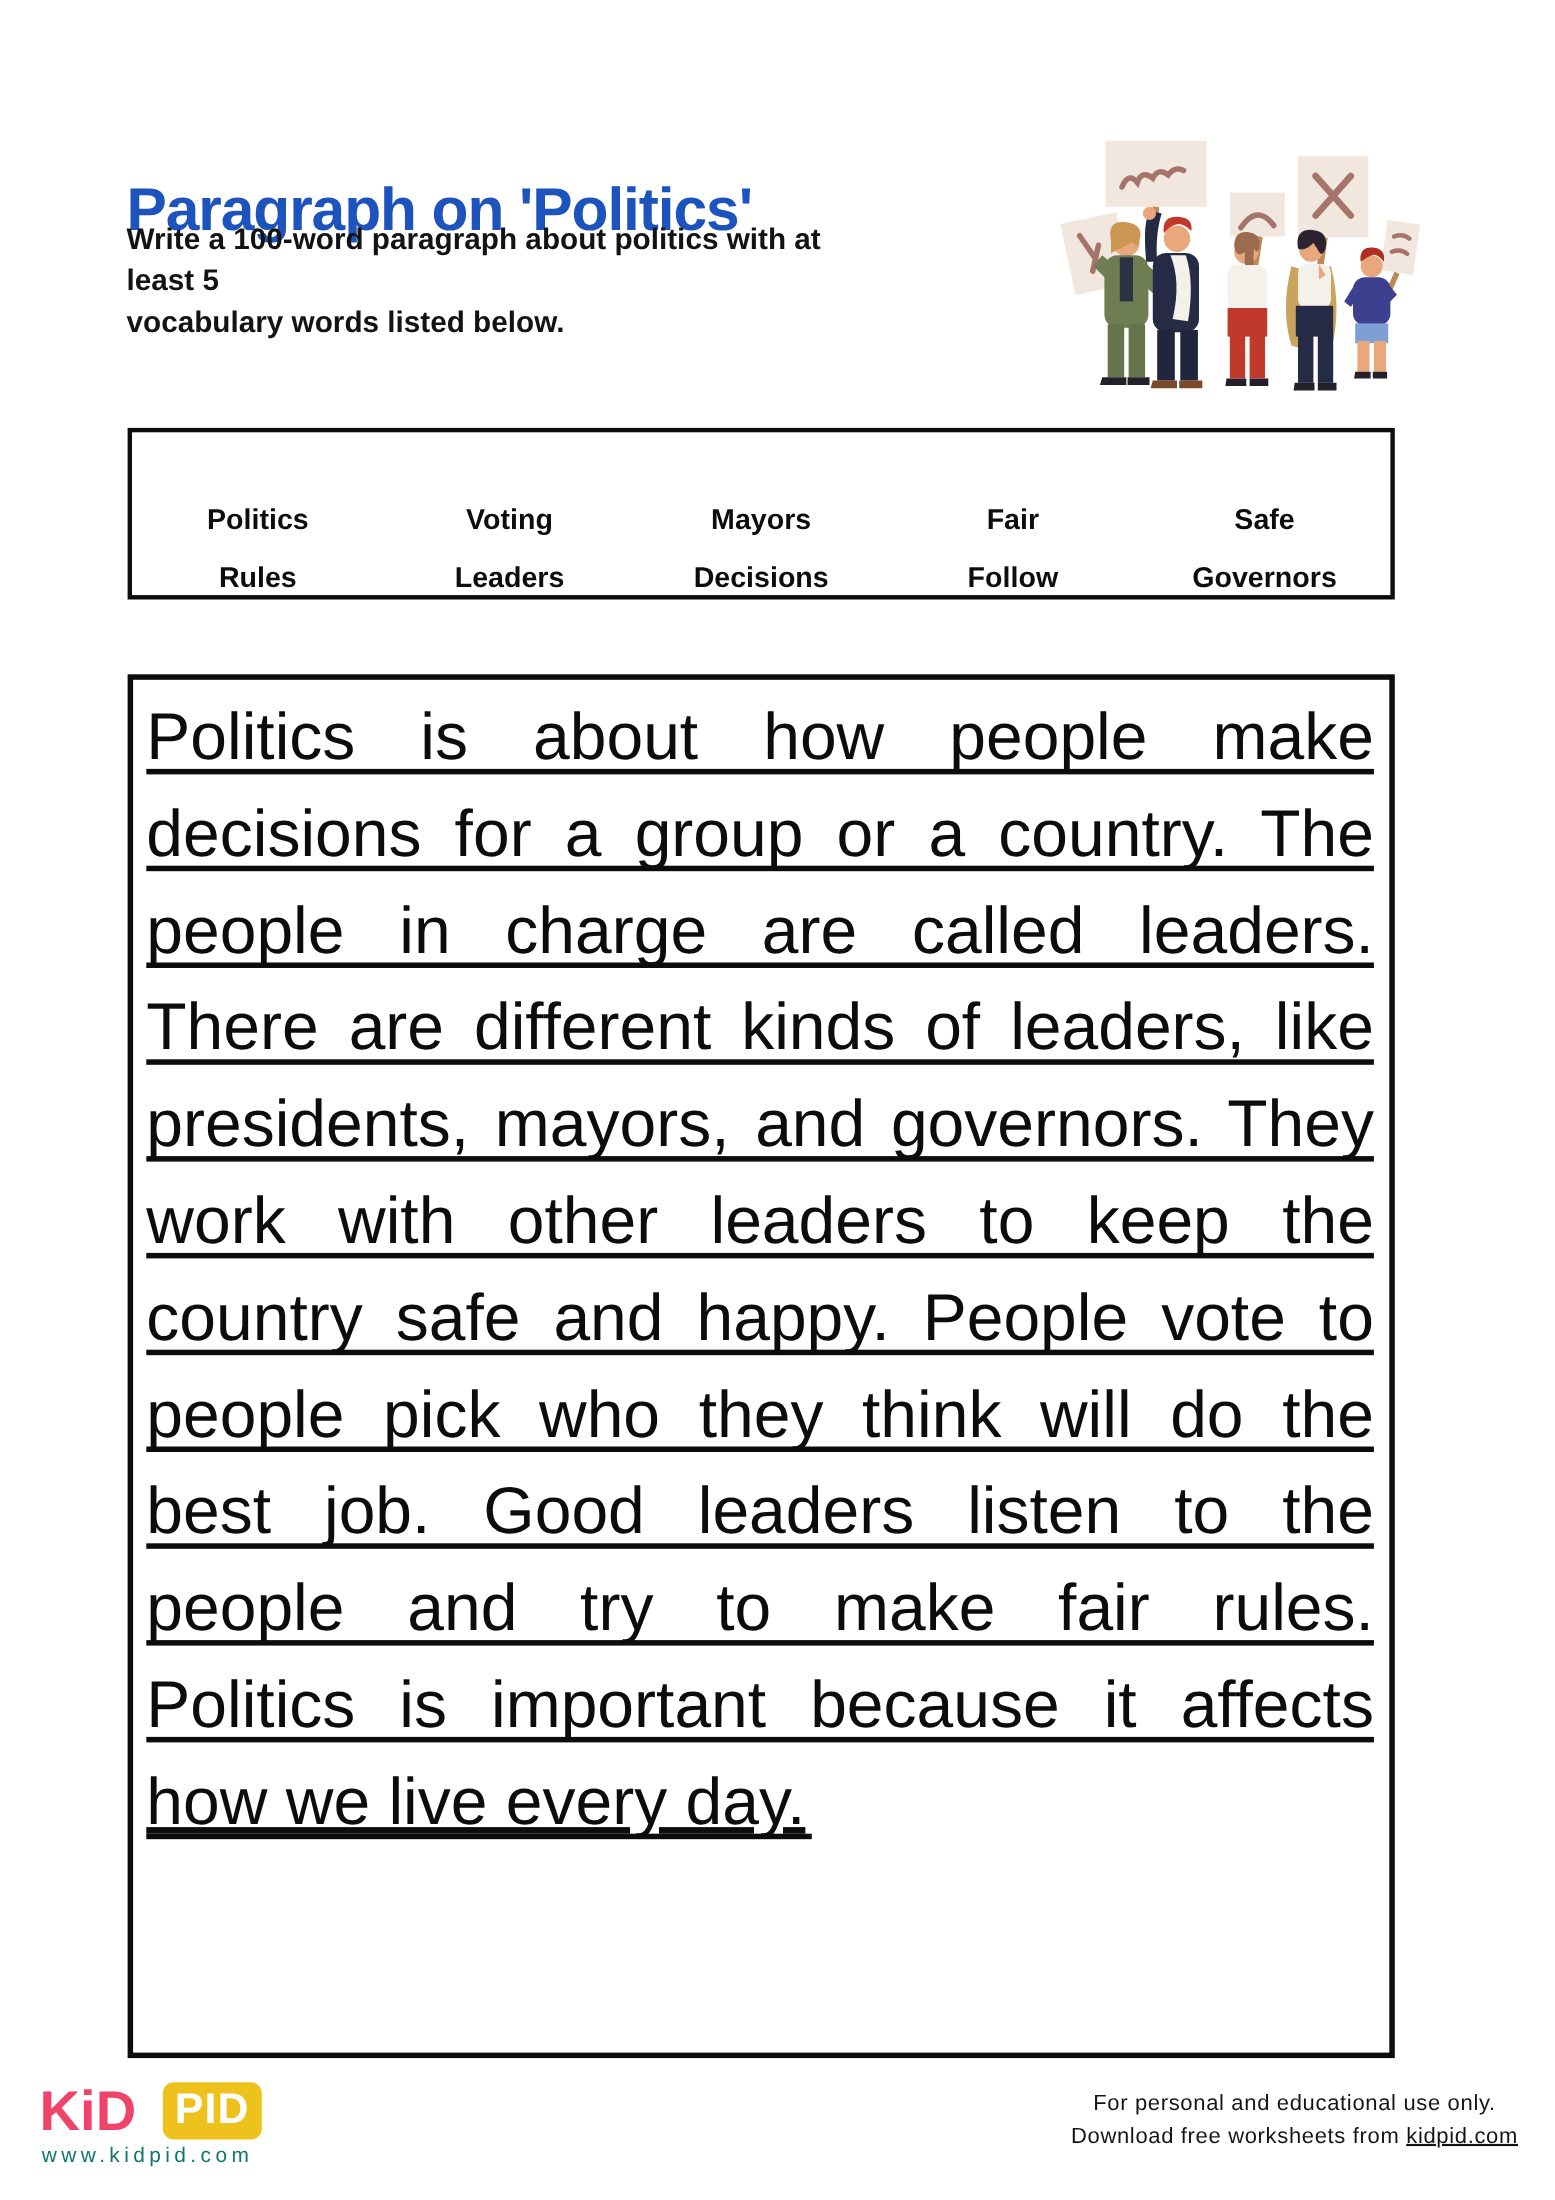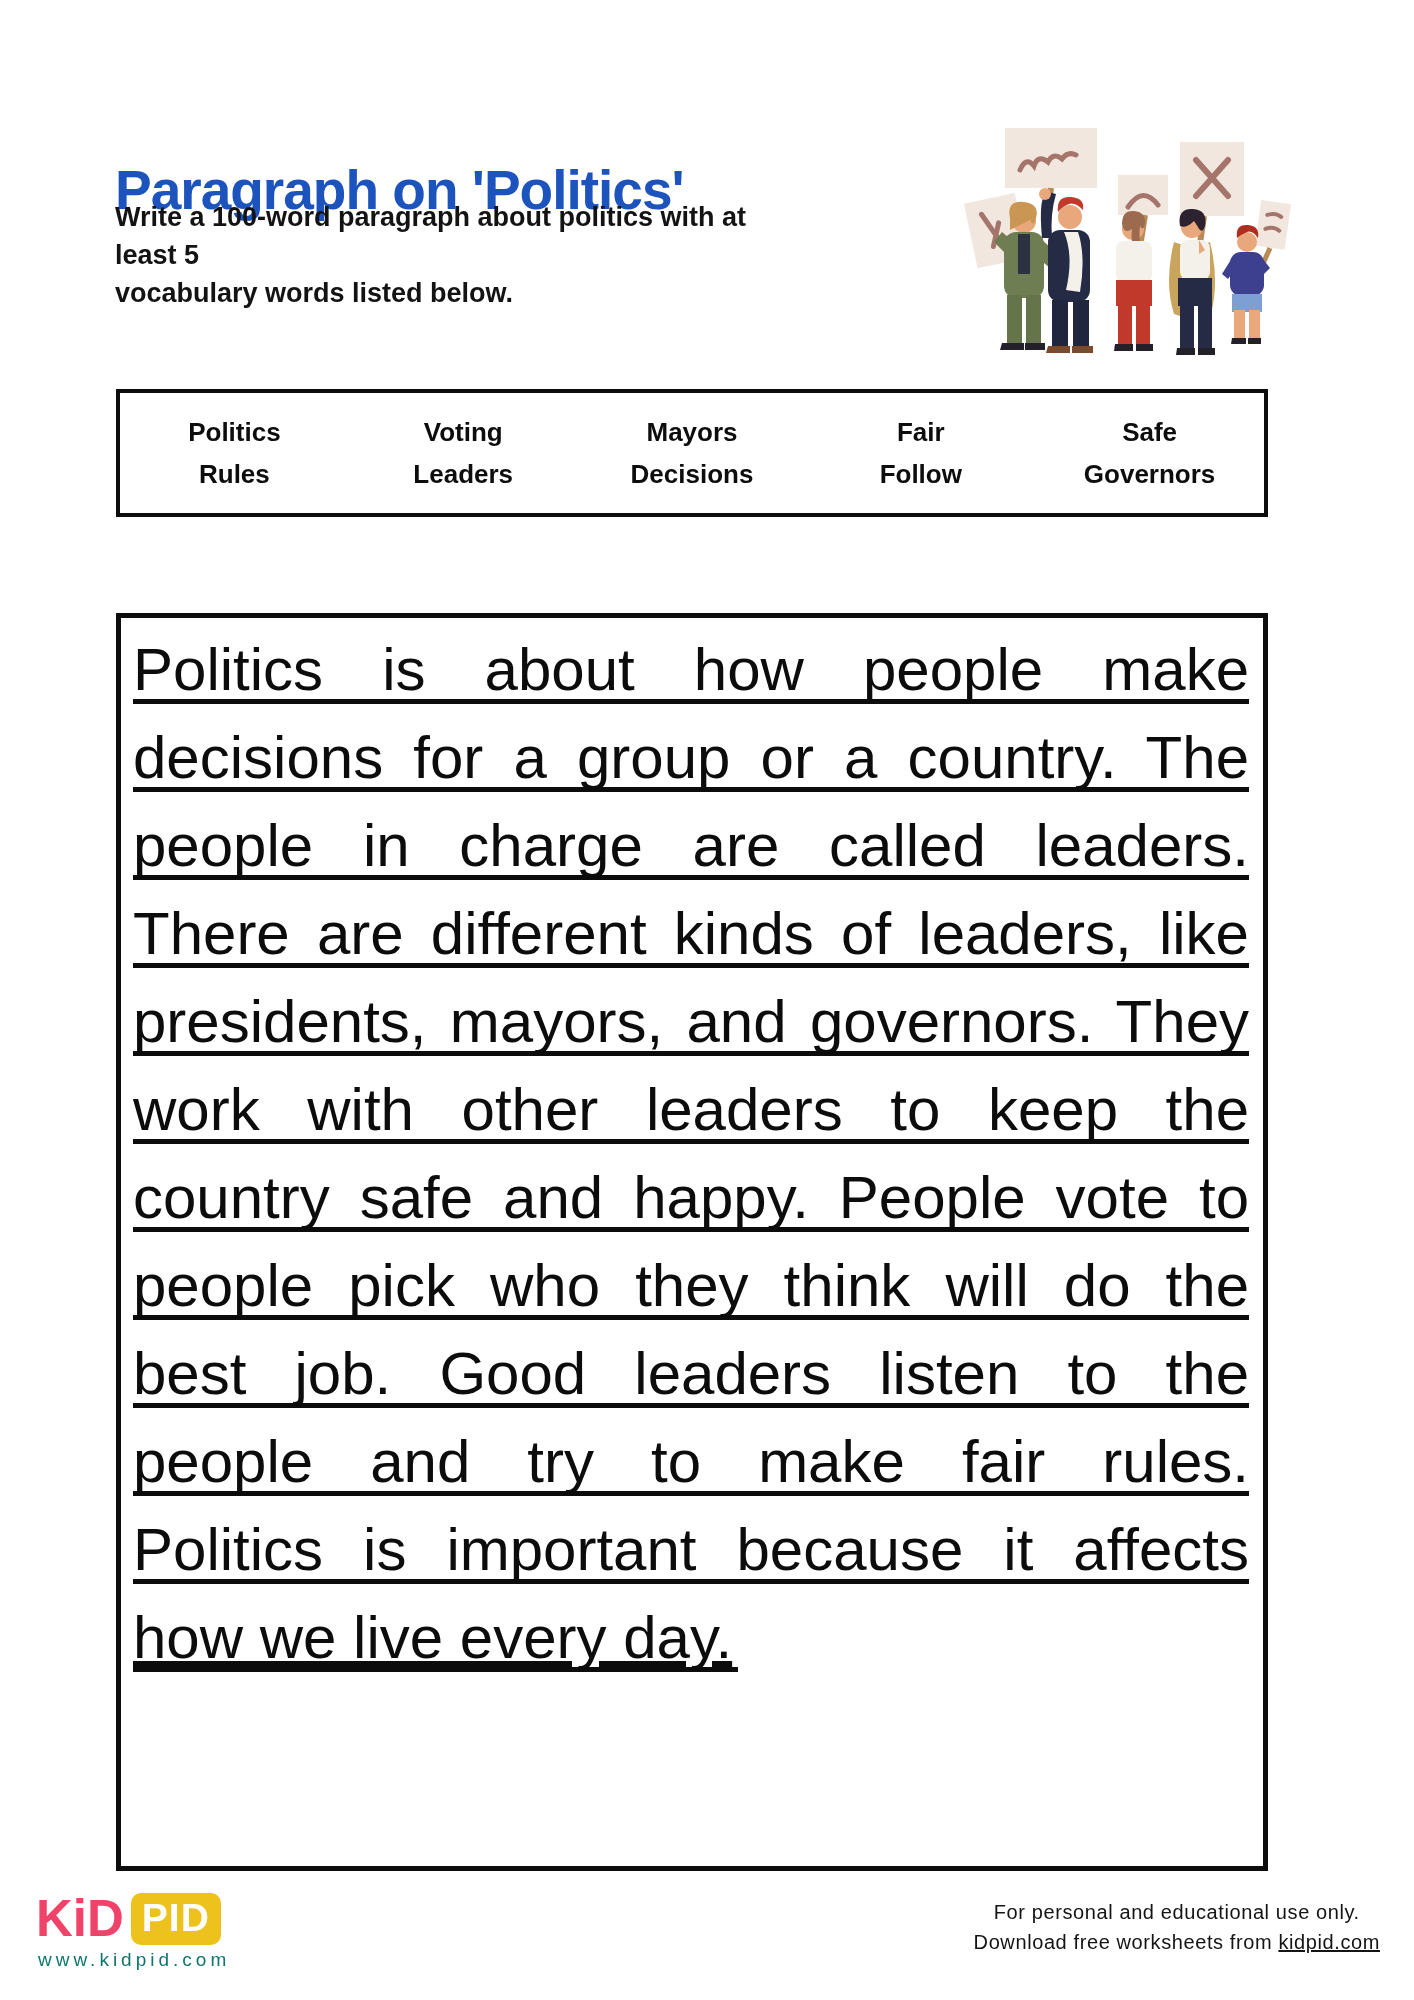--- a/index.html
+++ b/index.html
@@ -19,23 +19,23 @@
     position:absolute; left:115px; top:198px;
     font-size:27px; font-weight:700; line-height:38px; color:#131313;
     width:660px;
   }
 
   
   .hero { position:absolute; left:952px; top:90px; width:345px; height:272px; }
 
   
   .vocab-box {
-    position:absolute; left:116px; top:389px; width:1152px; height:128px;
+    position:absolute; left:116px; top:389px; width:1152px; height:156px;
     border:4px solid #0d0d0d; box-sizing:border-box;
-    display:flex; flex-direction:column; justify-content:center; gap:11px;
+    display:flex; flex-direction:column; justify-content:flex-end; gap:22px;
   }
   .vocab-row { display:flex; }
   .vocab-cell { flex:1; text-align:center; font-size:26px; font-weight:700; color:#0d0d0d; }
 
   
   .para-box {
     position:absolute; left:116px; top:613px; width:1152px; height:1258px;
     border:5px solid #0d0d0d; box-sizing:border-box;
     padding:8px 14px 0 12px;
   }
@@ -45,21 +45,21 @@
     text-align:justify; text-align-last:justify;
     background:linear-gradient(#0c0c0c,#0c0c0c) no-repeat 0 73px;
     background-size:100% 5px;
   }
   .hw-line.last {
     text-align:right; text-align-last:left;
     width:-moz-fit-content; width:fit-content; padding-right:6px;text-decoration:underline;
   }
 
   
-  .logo { position:absolute; left:36px; top:1889px; display:flex; align-items:center; gap:7px; }
+  .logo { position:absolute; left:36px; top:1889px; display:flex; align-items:center; gap:24px; }
   .logo-kid { font-size:51px; font-weight:800; color:#f0436a; letter-spacing:0; }
   .logo-pid {
     background:#eec21d; color:#ffffff; font-size:39px; font-weight:800;
     padding:3px 11px 5px 11px; border-radius:10px; letter-spacing:1px;
   }
   .logo-site { position:absolute; left:38px; top:1949px; font-size:19px; letter-spacing:4px; color:#0f766e; }
 
   .footer-note { position:absolute; right:34px; top:1897px; text-align:center; font-size:20px; line-height:30px; color:#141414; letter-spacing:0.6px; }
   .footer-link { text-decoration:underline; color:#141414; cursor:pointer; }
 </style>

